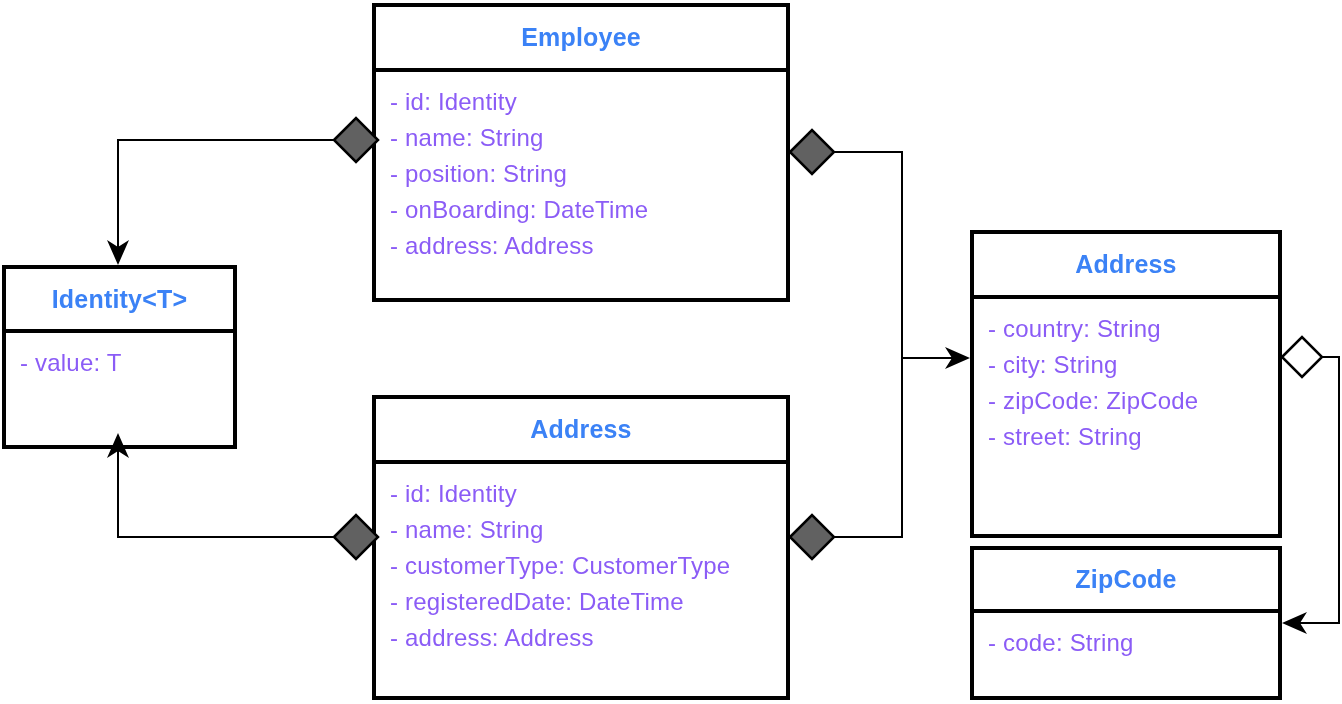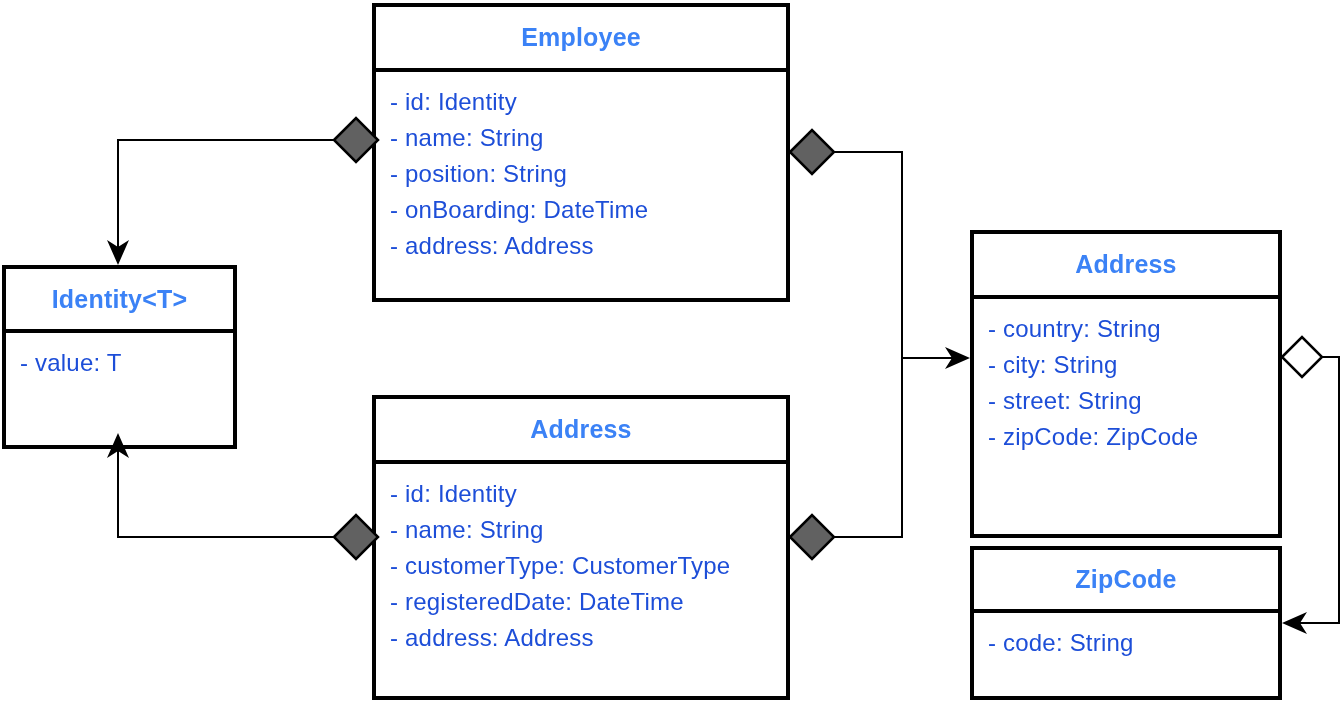--- a/index.html
+++ b/index.html
@@ -31,21 +31,21 @@
     font-size: 25px;
     color: #3b82f6;
     letter-spacing: 0.2px;
   }
   .uml-attrs {
     padding: 12px 10px 0 14px;
   }
   .uml-attr {
     font-size: 24px;
     line-height: 36px;
-    color: #1d4ed8;
+    color: #8b5cf6;
     white-space: nowrap;
     letter-spacing: 0.2px;
   }
   #wires {
     position: absolute;
     left: 0;
     top: 0;
     pointer-events: none;
   }
 </style>
@@ -81,22 +81,22 @@
       <div class="uml-attr">- registeredDate: DateTime</div>
       <div class="uml-attr">- address: Address</div>
     </div>
   </div>
 
   <div class="uml-class" style="left:970px; top:230px; width:312px; height:308px;">
     <div class="uml-title" style="height:65px;">Address</div>
     <div class="uml-attrs">
       <div class="uml-attr">- country: String</div>
       <div class="uml-attr">- city: String</div>
+      <div class="uml-attr">- zipCode: ZipCode</div>
       <div class="uml-attr">- street: String</div>
-      <div class="uml-attr">- zipCode: ZipCode</div>
     </div>
   </div>
 
   <div class="uml-class" style="left:970px; top:546px; width:312px; height:154px;">
     <div class="uml-title" style="height:63px;">ZipCode</div>
     <div class="uml-attrs">
       <div class="uml-attr">- code: String</div>
     </div>
   </div>
 

